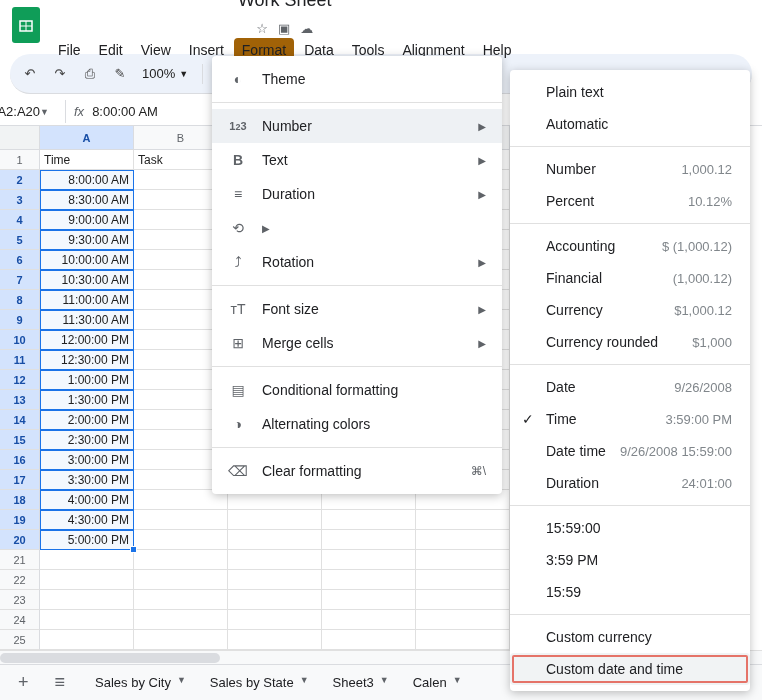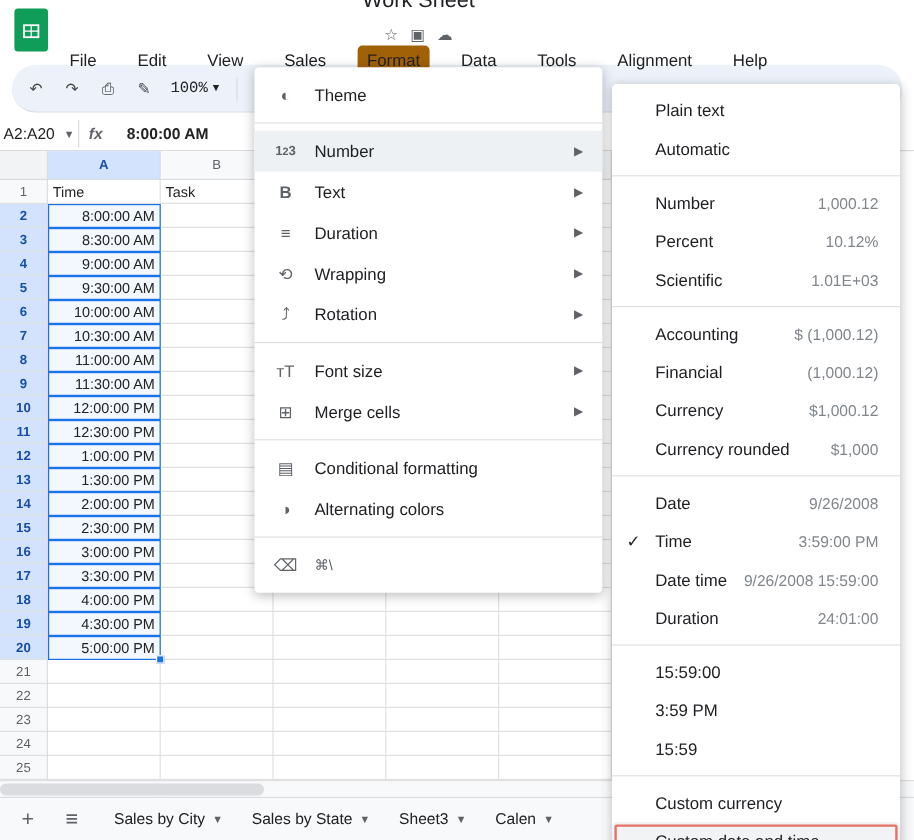--- a/index.html
+++ b/index.html
@@ -7,34 +7,34 @@
     
     
     .app-header { display: flex; align-items: center; padding: 6px 12px; height: 50px; }
     .sheets-logo { width: 28px; height: 36px; background: #0f9d58; border-radius: 3px; display: flex; align-items: center; justify-content: center; color: #fff; font-size: 14px; margin-right: 10px; }
     .sheets-logo svg { fill: #fff; }
     .doc-title-area { display: flex; flex-direction: column; }
     .title-row { display: flex; align-items: center; gap: 8px; flex-direction: column; }
     .doc-title { font-size: 18px; color: #202124; padding: 2px 4px; }
     .title-icons { display: flex; gap: 10px; color: #5f6368; }
     .title-icons span { cursor: pointer; }
-    .menu-bar { display: flex; gap: 18px; margin-top: 2px; font-size: 14px; }
+    .menu-bar { display: flex; gap: 2px; margin-top: 2px; font-size: 14px; }
     .menu-item { padding: 4px 8px; color: #202124; cursor: pointer; border-radius: 4px; }
     .menu-item.active { background: #a16207; }
     
     
     .toolbar { display: flex; align-items: center; padding: 6px 12px; gap: 14px; border-bottom: 1px solid #dadce0; height: 40px; background: #edf2fa; border-radius: 20px; margin: 4px 10px; }
     .tb-icon { width: 16px; height: 16px; cursor: pointer; color: #444; display: flex; align-items: center; justify-content: center; }
-    .zoom { font-size: 13px; display: flex; align-items: center; gap: 4px; font-family: Liberation Mono, monospace; }
+    .zoom { font-size: 13px; display: flex; align-items: center; gap: 4px; }
     .tb-sep { width: 1px; height: 20px; background: #dadce0; }
     
     
     .fx-row { display: flex; align-items: center; border-bottom: 1px solid #dadce0; height: 28px; }
-    .name-box { width: 66px; padding: 4px 3px; font-size: 13px; display: flex; align-items: center; justify-content: space-between; border-right: 1px solid #dadce0; }
-    .fx-cell { padding: 4px 8px; display: flex; align-items: center; gap: 20px; font-size: 13px; font-weight: bold; }
+    .name-box { width: 66px; padding: 4px 16px; font-size: 13px; display: flex; align-items: center; justify-content: flex-end; border-right: 1px solid #dadce0; }
+    .fx-cell { padding: 4px 8px; display: flex; align-items: center; gap: 8px; font-size: 13px; }
     .fx-label { font-style: italic; color: #5f6368; }
     
     
     .grid-wrap { position: relative; display: flex; }
     .row-headers { display: flex; flex-direction: column; background: #f1f3f4; }
     .corner { width: 40px; height: 24px; background: #f1f3f4; border-right: 1px solid #dadce0; border-bottom: 1px solid #dadce0; }
     .row-header { width: 40px; height: 20px; text-align: center; font-size: 11px; color: #5f6368; border-right: 1px solid #dadce0; border-bottom: 1px solid #e0e0e0; display: flex; align-items: center; justify-content: center; background: #f8f9fa; }
     .row-header.sel { background: #d3e3fd; color: #174ea6; font-weight: bold; }
     .col-area { display: flex; flex-direction: column; flex: 1; }
     .col-headers { display: flex; }
@@ -63,21 +63,21 @@
     
     .number-menu { top: 70px; left: 510px; width: 240px; }
     .nm-item { display: flex; align-items: center; justify-content: space-between; padding: 8px 18px 8px 36px; font-size: 14px; color: #202124; cursor: pointer; position: relative; }
     .nm-check { position: absolute; left: 12px; font-size: 14px; }
     .nm-sample { color: #80868b; font-size: 13px; }
     .nm-item.highlighted { background: #f1f3f4; outline: 2px solid #e57368; outline-offset: -4px; border-radius: 4px; }
     
     
     .sheet-tabs { position: absolute; bottom: 0; left: 0; right: 0; height: 36px; border-top: 1px solid #dadce0; display: flex; align-items: center; padding: 0 10px; gap: 10px; background: #f8f9fa; }
     .tab-btn { padding: 6px 8px; cursor: pointer; color: #5f6368; font-size: 18px; }
-    .sheet-tab { padding: 8px 12px; font-size: 13px; color: #202124; cursor: pointer; display: flex; align-items: center; gap: 6px; }
+    .sheet-tab { padding: 8px 12px; font-size: 13px; color: #202124; cursor: pointer; display: flex; align-items: flex-start; gap: 6px; }
     .sheet-tab .arrow { font-size: 9px; color: #5f6368; }
     
     .hscroll { position: absolute; bottom: 36px; left: 0; right: 0; height: 14px; border-top: 1px solid #e0e0e0; background: #f8f9fa; }
     .hscroll-thumb { position: absolute; left: 0; top: 2px; height: 10px; width: 220px; background: #dadce0; border-radius: 5px; }
   </style>
 </head>
 <body>
 
 <div class="app-header">
   <div class="sheets-logo">
@@ -93,21 +93,21 @@
       <div class="title-icons">
         <span>☆</span>
         <span>▣</span>
         <span>☁</span>
       </div>
     </div>
     <div class="menu-bar" id="menu-bar">
         <div class="menu-item">File</div>
         <div class="menu-item">Edit</div>
         <div class="menu-item">View</div>
-        <div class="menu-item">Sales</div>
+        <div class="menu-item">Insert</div>
         <div class="menu-item active">Format</div>
         <div class="menu-item">Data</div>
         <div class="menu-item">Tools</div>
         <div class="menu-item">Alignment</div>
         <div class="menu-item">Help</div>
       </div>
   </div>
 </div>
 
 <div class="toolbar">
@@ -433,21 +433,20 @@
       <span class="dd-label">Text</span>
       <span class="dd-arrow">▶</span>
     </div>
     <div class="dd-item">
       <span class="dd-icon">≡</span>
       <span class="dd-label">Duration</span>
       <span class="dd-arrow">▶</span>
     </div>
     <div class="dd-item">
       <span class="dd-icon">⟲</span>
-      <span class="dd-label">Wrapping</span>
       <span class="dd-arrow">▶</span>
     </div>
     <div class="dd-item">
       <span class="dd-icon">⤴</span>
       <span class="dd-label">Rotation</span>
       <span class="dd-arrow">▶</span>
     </div>
     <div class="dd-sep"></div>
     <div class="dd-item">
       <span class="dd-icon">тT</span>
@@ -464,43 +463,40 @@
       <span class="dd-icon">▤</span>
       <span class="dd-label">Conditional formatting</span>
     </div>
     <div class="dd-item">
       <span class="dd-icon">◑</span>
       <span class="dd-label">Alternating colors</span>
     </div>
     <div class="dd-sep"></div>
     <div class="dd-item">
       <span class="dd-icon">⌫</span>
+      <span class="dd-label">Clear formatting</span>
       <span class="dd-shortcut">⌘\</span>
     </div>
   </div>
 
 <div class="dropdown number-menu" id="number-menu">
     <div class="nm-item">
       <span>Plain text</span>
     </div>
     <div class="nm-item">
       <span>Automatic</span>
     </div>
     <div class="dd-sep"></div>
     <div class="nm-item">
       <span>Number</span>
       <span class="nm-sample">1,000.12</span>
     </div>
     <div class="nm-item">
       <span>Percent</span>
       <span class="nm-sample">10.12%</span>
-    </div>
-    <div class="nm-item">
-      <span>Scientific</span>
-      <span class="nm-sample">1.01E+03</span>
     </div>
     <div class="dd-sep"></div>
     <div class="nm-item">
       <span>Accounting</span>
       <span class="nm-sample">$ (1,000.12)</span>
     </div>
     <div class="nm-item">
       <span>Financial</span>
       <span class="nm-sample">(1,000.12)</span>
     </div>

